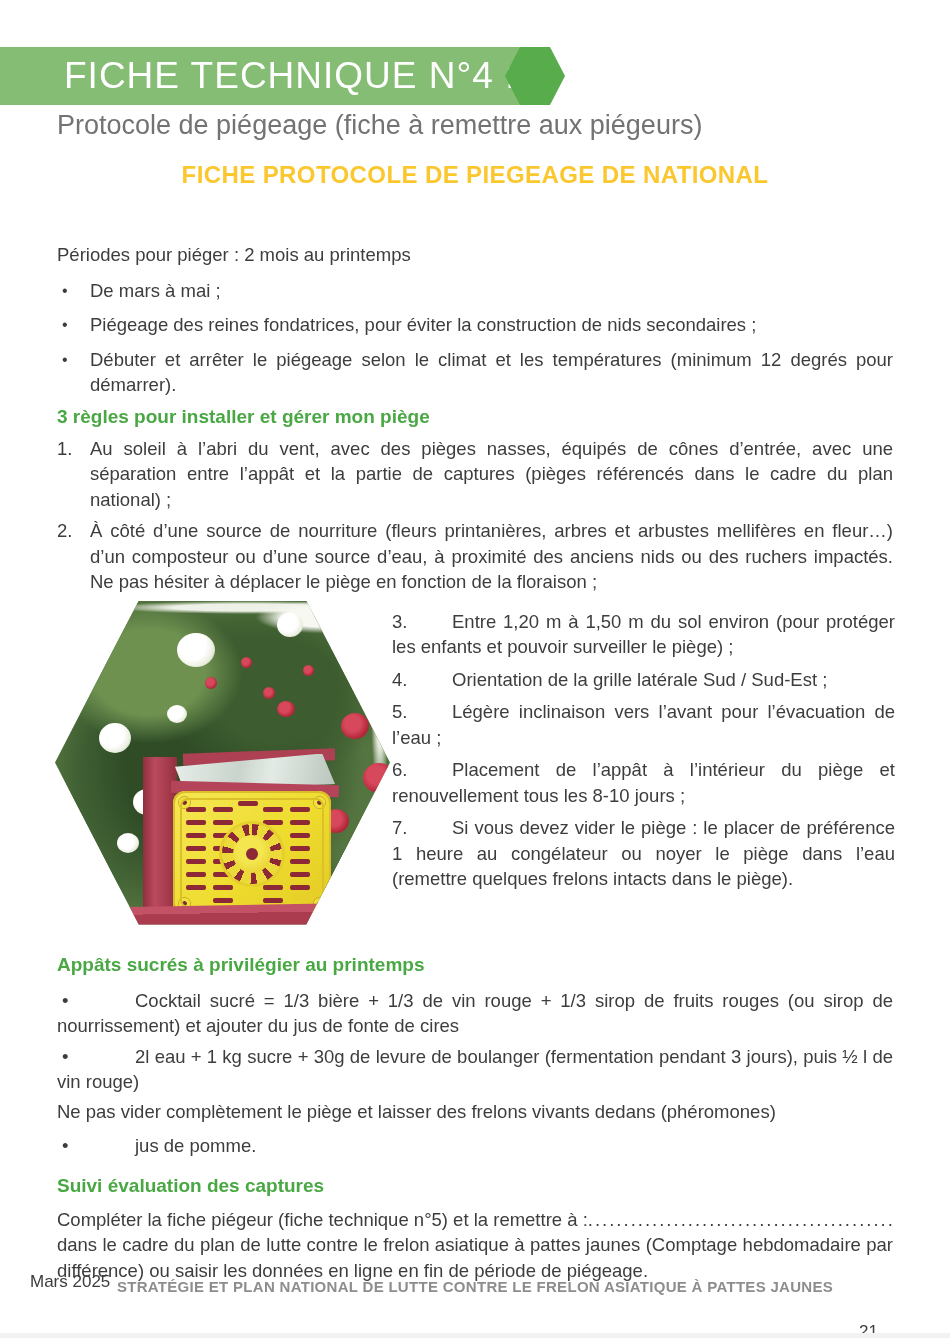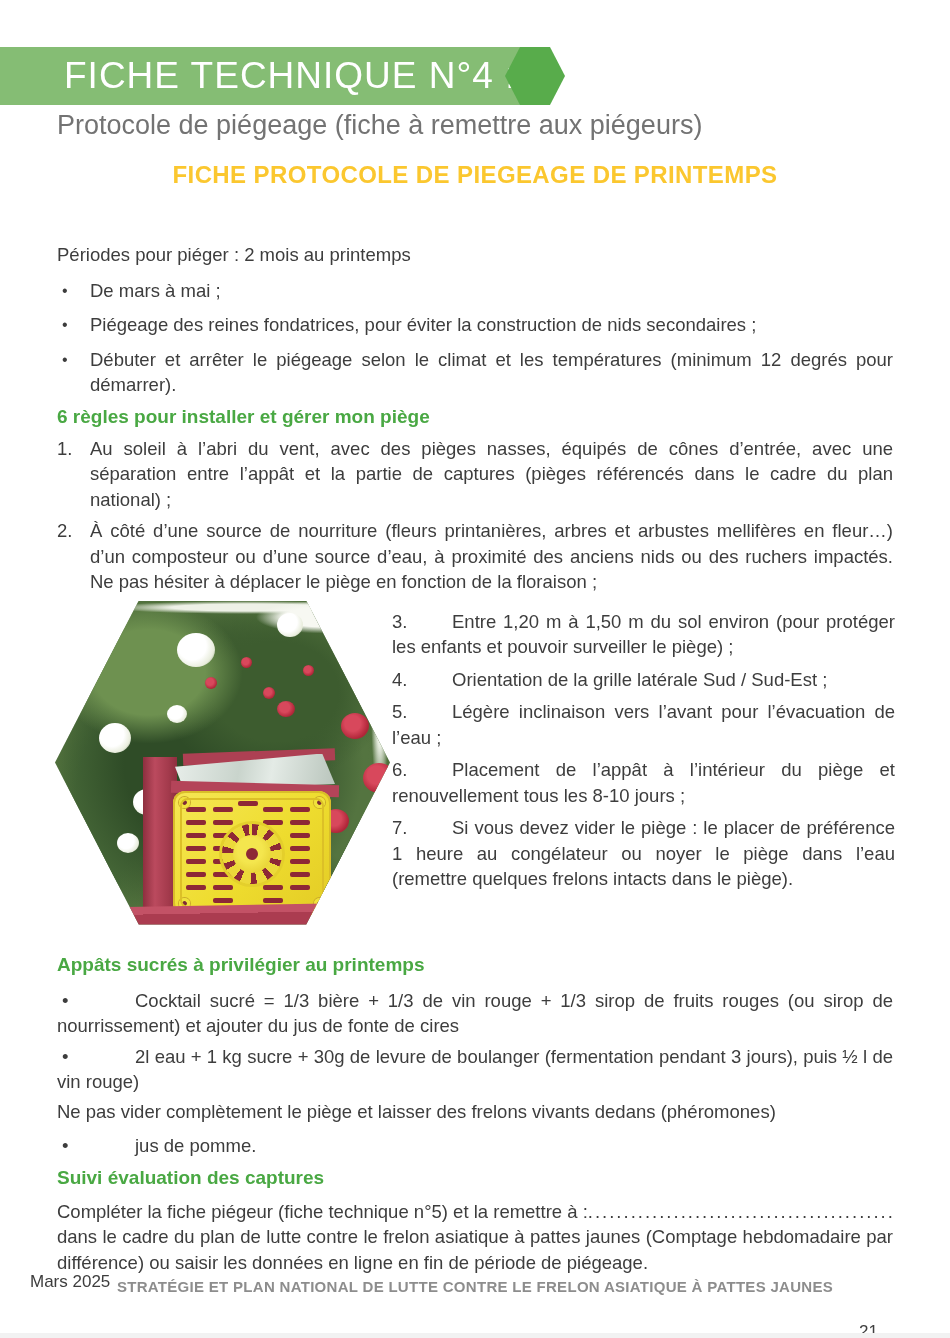--- a/index.html
+++ b/index.html
@@ -100,39 +100,39 @@
 </head>
 <body>
 
 <div class="page">
 
   <div class="band">
     <div class="band-title">FICHE TECHNIQUE N°4 :</div>
   </div>
   <div class="hex"></div>
   <div class="subtitle">Protocole de piégeage (fiche à remettre aux piégeurs)</div>
-  <div class="main-heading">FICHE PROTOCOLE DE PIEGEAGE DE PRINTEMPS</div>
+  <div class="main-heading">FICHE PROTOCOLE DE PIEGEAGE DE NATIONAL</div>
 
   <div class="flow">
 
     <p class="tx lead" style="margin-top:0;">Périodes pour piéger : 2 mois au printemps</p>
     <p class="tx hang" style="margin-top:10px;">
       <span class="b">•</span>
       <span>De mars à mai ;</span>
     </p>
     <p class="tx hang">
       <span class="b">•</span>
       <span>Piégeage des reines fondatrices, pour éviter la construction de nids secondaires ;</span>
     </p>
     <p class="tx hang just">
       <span class="b">•</span>
       <span>Débuter et arrêter le piégeage selon le climat et les températures (minimum 12 degrés pour démarrer).</span>
     </p>
 
-    <h3 class="sec-head" style="margin-top:8px;">6 règles pour installer et gérer mon piège</h3>
+    <h3 class="sec-head" style="margin-top:8px;">3 règles pour installer et gérer mon piège</h3>
     <p class="tx numpar">
       <span class="n">1.</span>
       <span>Au soleil à l’abri du vent, avec des pièges nasses, équipés de cônes d’entrée, avec une séparation entre l’appât et la partie de captures (pièges référencés dans le cadre du plan national) ;</span>
     </p>
     <p class="tx numpar" style="margin-top:6px;">
       <span class="n">2.</span>
       <span>À côté d’une source de nourriture (fleurs printanières, arbres et arbustes mellifères en fleur…) d’un composteur ou d’une source d’eau, à proximité des anciens nids ou des ruchers impactés. Ne pas hésiter à déplacer le piège en fonction de la floraison ;</span>
     </p>
 
     <div class="row">
@@ -195,21 +195,21 @@
       <span class="b-tab">•</span><span>Cocktail sucré = 1/3 bière + 1/3 de vin rouge + 1/3 sirop de fruits rouges (ou sirop de nourrissement) et ajouter du jus de fonte de cires</span>
     </p>
     <p class="tx just" style="margin:5px 57px 0;">
       <span class="b-tab">•</span><span>2l eau + 1 kg sucre + 30g de levure de boulanger (fermentation pendant 3 jours), puis ½ l de vin rouge)</span>
     </p>
     <p class="tx" style="margin:4px 57px 0;">Ne pas vider complètement le piège et laisser des frelons vivants dedans (phéromones)</p>
     <p class="tx" style="margin:9px 57px 0;">
       <span class="b-tab">•</span><span>jus de pomme.</span>
     </p>
 
-    <h3 class="sec-head" style="margin-top:8px;">Suivi évaluation des captures</h3>
+    <h3 class="sec-head" style="margin-top:16px;">Suivi évaluation des captures</h3>
     <p class="tx dotline">
       <span class="t">Compléter la fiche piégeur (fiche technique n°5) et la remettre à : </span>
       <span class="dots">........................................................................................................................................................</span>
     </p>
     <p class="tx just" style="margin:0 57px 0;">dans le cadre du plan de lutte contre le frelon asiatique à pattes jaunes (Comptage hebdomadaire par différence) ou saisir les données en ligne en fin de période de piégeage.</p>
 
   </div>
 
   <div class="f-date">Mars 2025</div>
   <div class="f-center">STRATÉGIE ET PLAN NATIONAL DE LUTTE CONTRE LE FRELON ASIATIQUE À PATTES JAUNES</div>

